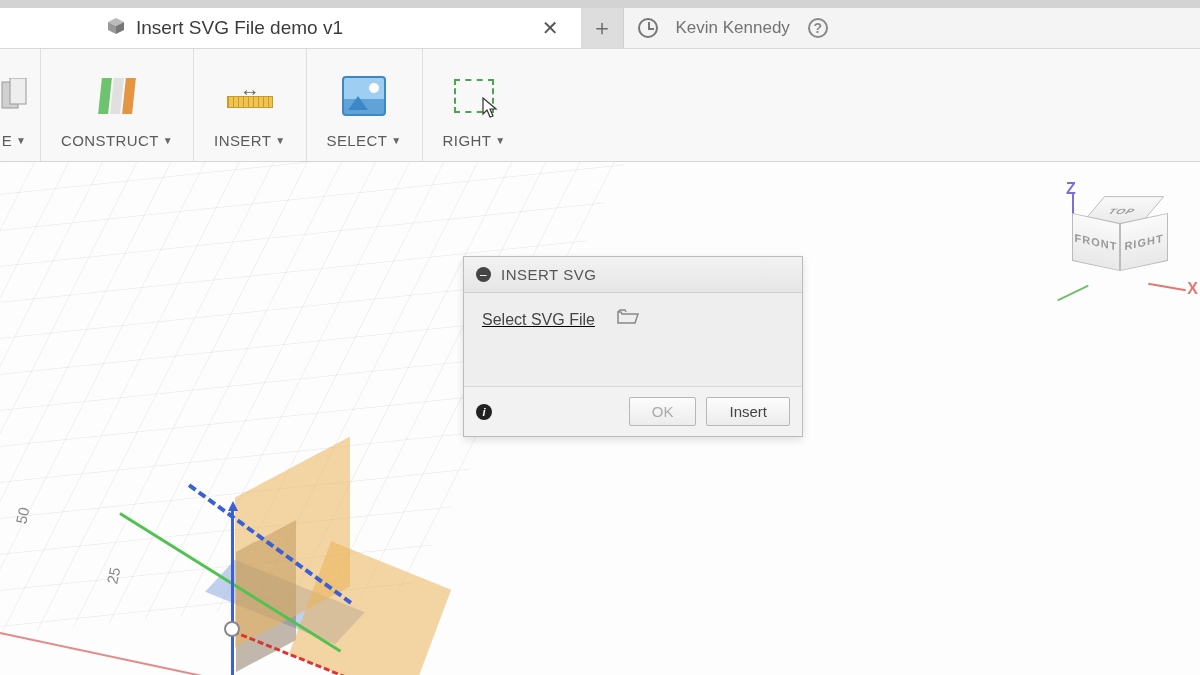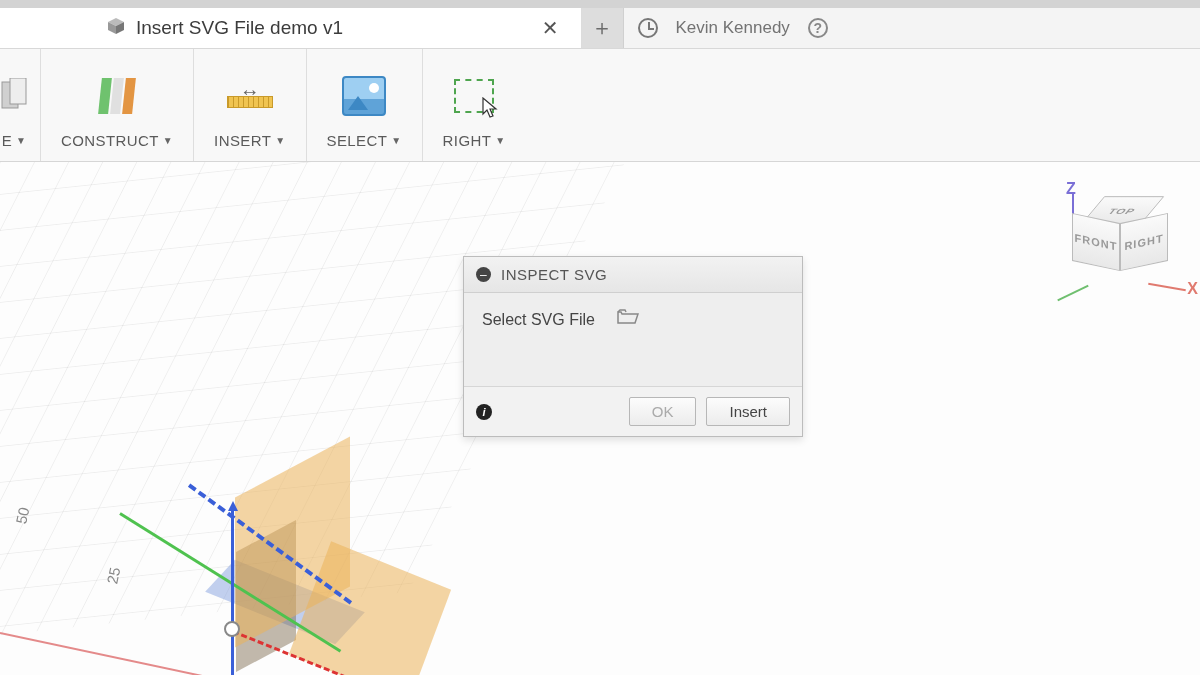--- a/index.html
+++ b/index.html
@@ -191,21 +191,21 @@
     background:#eeeeee; border:1px solid #bcbcbc; box-shadow: 0 3px 8px rgba(0,0,0,0.12);
   }
   .dlg-header {
     display:flex; align-items:center; gap:10px; padding:9px 12px;
     background:linear-gradient(#f2f2f2,#e6e6e6);
     border-bottom:1px solid #cfcfcf;
     font-size:15px; color:#555; letter-spacing:0.5px;
   }
   .dlg-collapse { width:15px; height:15px; border-radius:50%; background:#444; color:#fff;
                   display:flex; align-items:center; justify-content:center; font-size:12px; line-height:1;}
-  .dlg-body { padding:16px 18px 56px 18px; display:flex; align-items:center; gap:22px; background:#eeeeee;}
+  .dlg-body { padding:16px 18px 56px 18px; display:flex; align-items:center; gap:22px; background:#eeeeee;text-decoration:underline;}
   .dlg-body .lab { font-size:16px; color:#444;}
   .folder-ico { color:#888; font-size:18px;}
   .dlg-footer {
     display:flex; align-items:center; padding:10px 12px; gap:10px;
     border-top:1px solid #d6d6d6; background:#f2f2f2;
   }
   .info-ico { width:16px; height:16px; border-radius:50%; background:#222; color:#fff;
               display:flex; align-items:center; justify-content:center; font-size:11px; font-weight:bold; font-style:italic;}
   .dlg-spacer{ flex:1;}
   .btn { padding:5px 22px; font-size:15px; border:1px solid #b7b7b7; background:linear-gradient(#fcfcfc,#ececec);
@@ -324,21 +324,21 @@
     <div class="vc-top">TOP</div>
     <div class="vc-front">FRONT</div>
     <div class="vc-right">RIGHT</div>
     <div class="vc-line-x"></div>
     <div class="vc-axis-x">X</div>
   </div>
 
   <div class="dialog">
     <div class="dlg-header">
       <span class="dlg-collapse">–</span>
-      <span>INSPECT SVG</span>
+      <span>INSERT SVG</span>
     </div>
     <div class="dlg-body">
       <span class="lab">Select SVG File</span>
       <span class="folder-ico">
         <svg width="22" height="16" viewBox="0 0 22 16">
             <path d="M1 3 L1 14 L18 14 L21 5 L5 5 L4 3 Z" fill="none" stroke="#888" stroke-width="1.5"></path>
             <path d="M1 3 L3 1 L8 1 L9 3" fill="none" stroke="#888" stroke-width="1.5"></path>
           </svg>
       </span>
     </div>

